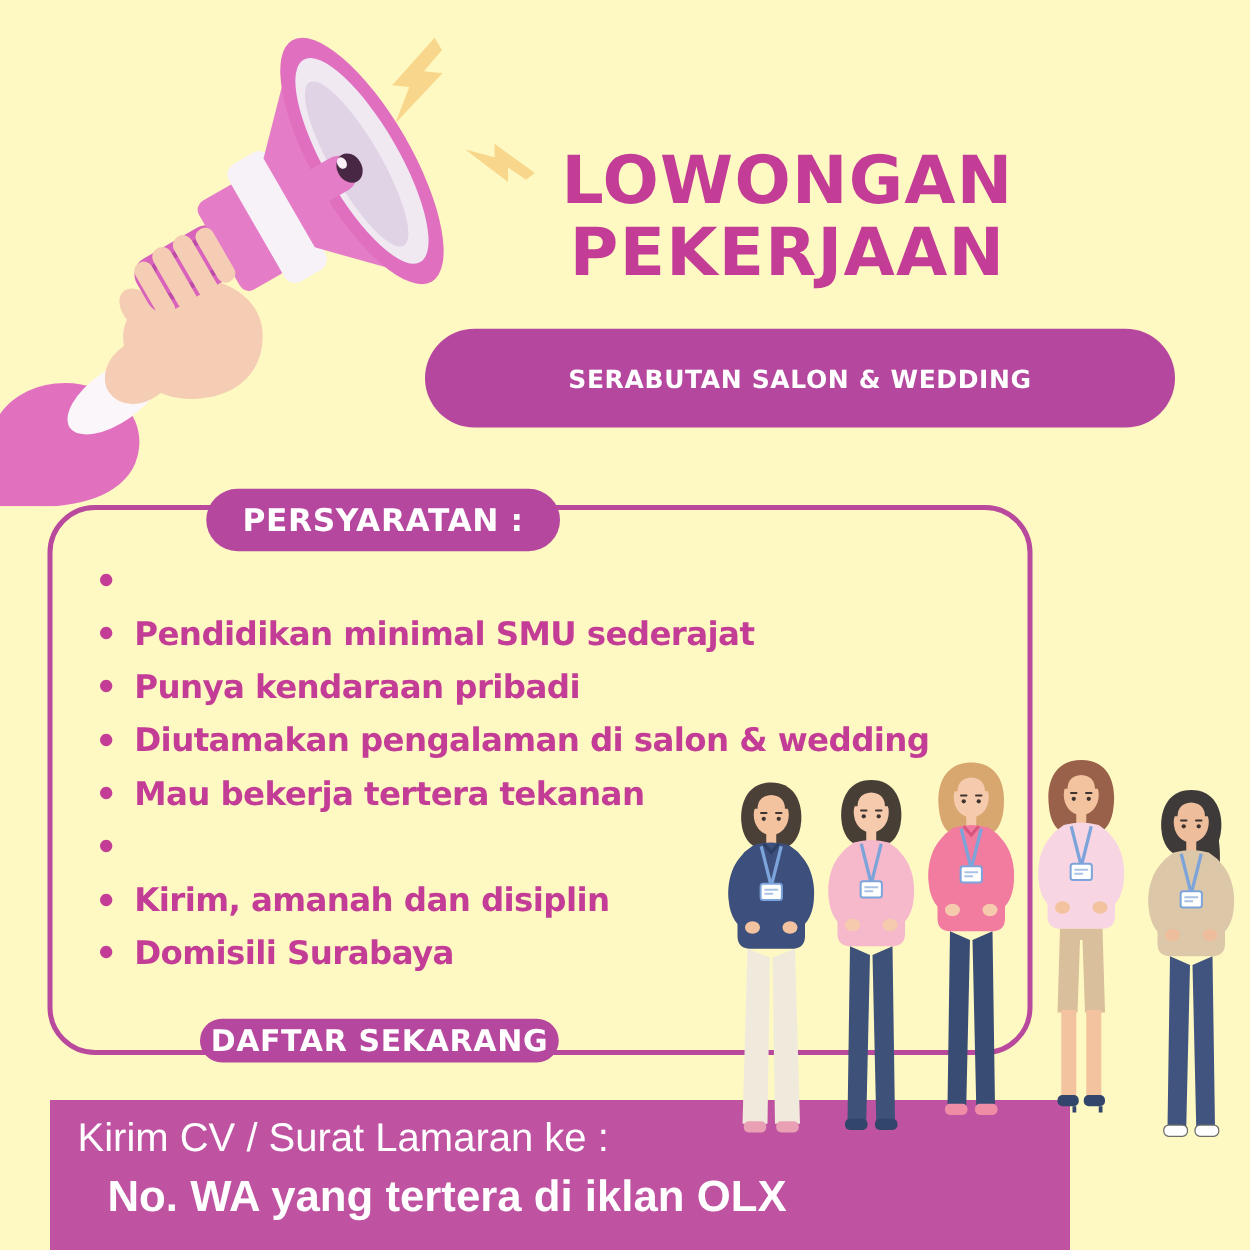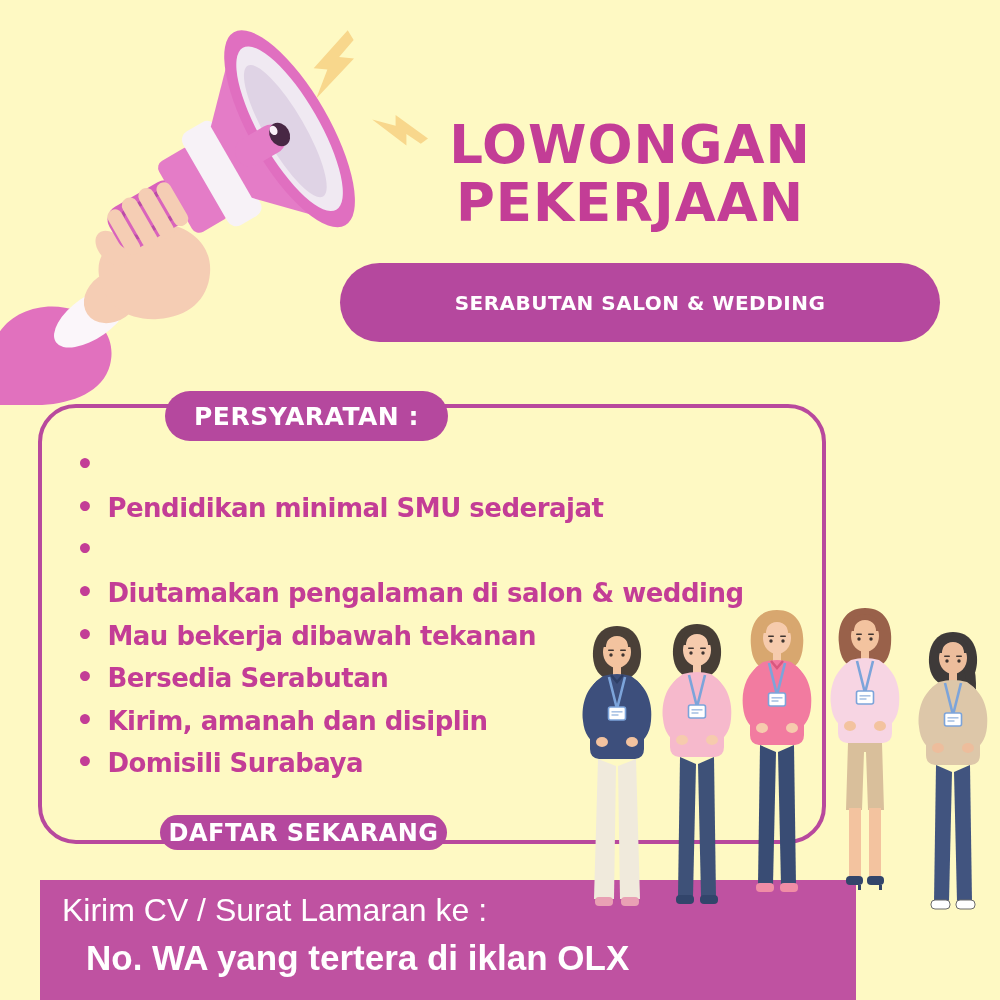--- a/index.html
+++ b/index.html
@@ -110,32 +110,32 @@
   <ul class="req-list">
       <li>
         <span class="dot">•</span>
       </li>
       <li>
         <span class="dot">•</span>
         <span>Pendidikan minimal SMU sederajat</span>
       </li>
       <li>
         <span class="dot">•</span>
+        <span>Punya kendaraan pribadi</span>
       </li>
       <li>
         <span class="dot">•</span>
         <span>Diutamakan pengalaman di salon &amp; wedding</span>
       </li>
       <li>
         <span class="dot">•</span>
-        <span>Mau bekerja dibawah tekanan</span>
-      </li>
-      <li>
-        <span class="dot">•</span>
-        <span>Bersedia Serabutan</span>
+        <span>Mau bekerja tertera tekanan</span>
+      </li>
+      <li>
+        <span class="dot">•</span>
       </li>
       <li>
         <span class="dot">•</span>
         <span>Kirim, amanah dan disiplin</span>
       </li>
       <li>
         <span class="dot">•</span>
         <span>Domisili Surabaya</span>
       </li>
     </ul>

